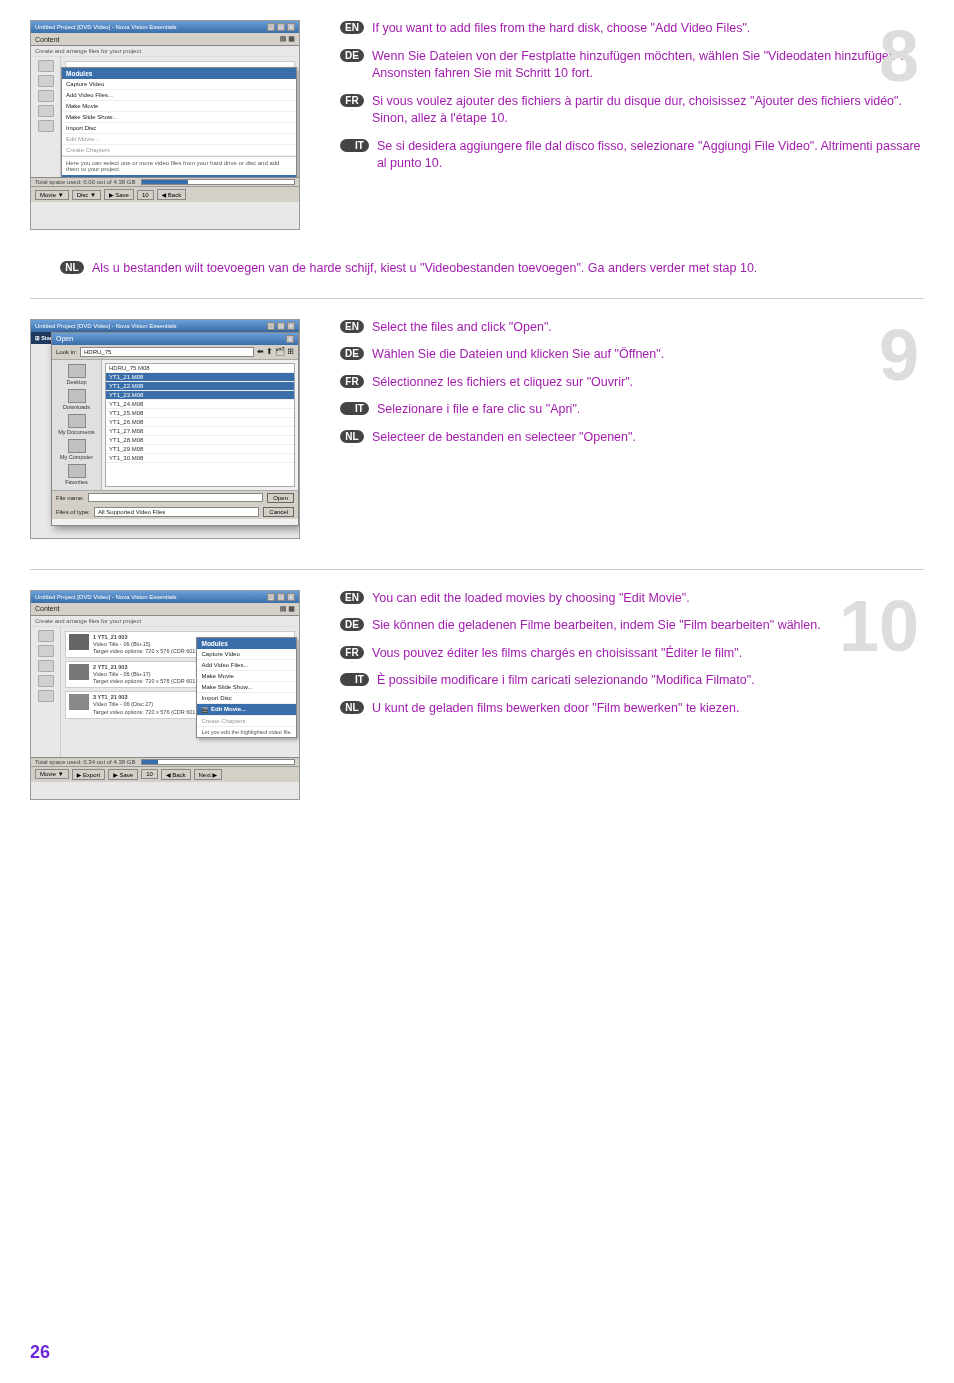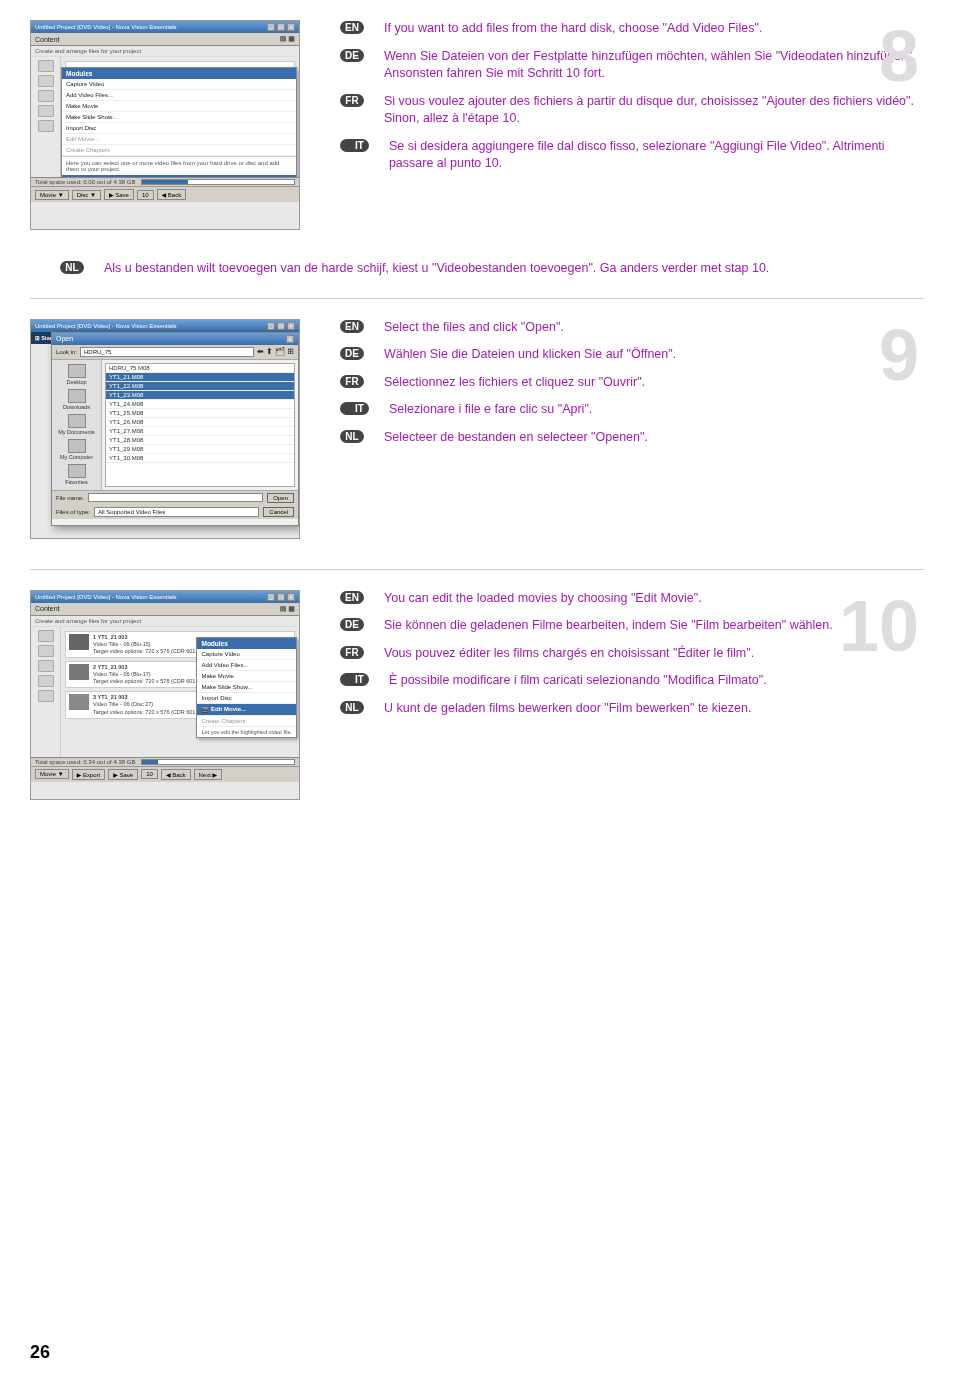--- a/index.html
+++ b/index.html
@@ -36,21 +36,21 @@
     .section-right {
       flex: 1;
       padding-left: 10px;
     }
 
     
     .lang-block {
       display: flex;
       align-items: flex-start;
       margin-bottom: 10px;
-      gap: 20px;
+      gap: 8px;
     }
 
     .lang-badge {
       display: inline-block;
       background: #555;
       color: #fff;
       font-size: 10px;
       font-weight: bold;
       border-radius: 10px;
       padding: 1px 5px;
@@ -275,21 +275,21 @@
       margin-left: 30px;
       margin-bottom: 20px;
     }
 
     
     .page-num {
       position: absolute;
       bottom: 20px;
       left: 30px;
       font-size: 18px;
-      color: #000000;
+      color: #6d28d9;
       font-weight: bold;
     }
 
     
     .dialog-screenshot {
       width: 270px;
       height: 220px;
       border: 1px solid #999;
       background: #e8e8e8;
       position: relative;

